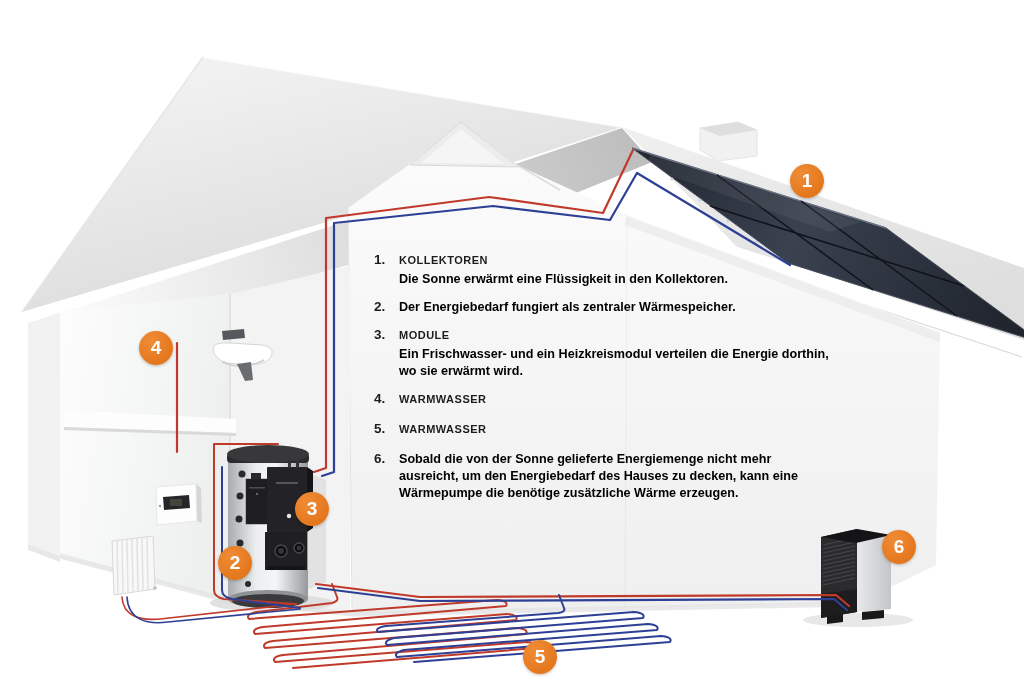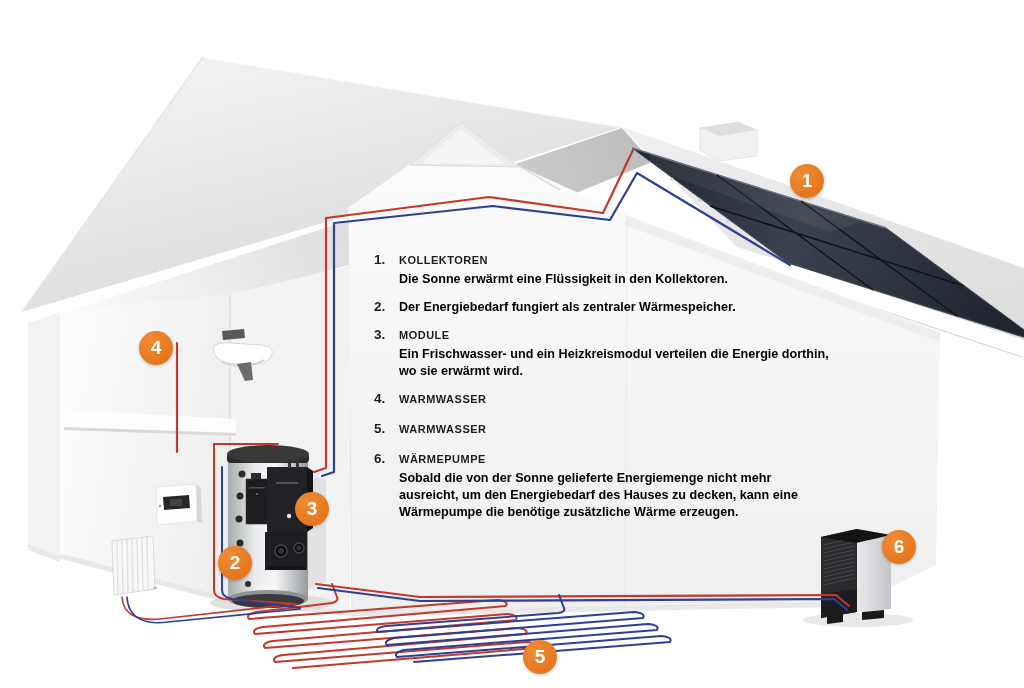--- a/index.html
+++ b/index.html
@@ -249,21 +249,20 @@
     </div>
     <div class="legend-item">
       <span class="num">5.</span>
       <div>
         <div class="ttl">WARMWASSER</div>
       </div>
     </div>
     <div class="legend-item">
       <span class="num">6.</span>
       <div>
-        <div class="ttl">WÄRMEPUMPE</div>
         <div class="dsc">Sobald die von der Sonne gelieferte Energiemenge nicht mehr
 ausreicht, um den Energiebedarf des Hauses zu decken, kann eine
 Wärmepumpe die benötige zusätzliche Wärme erzeugen.</div>
       </div>
     </div>
   </div>
 
 </div>
 
 </body></html>

